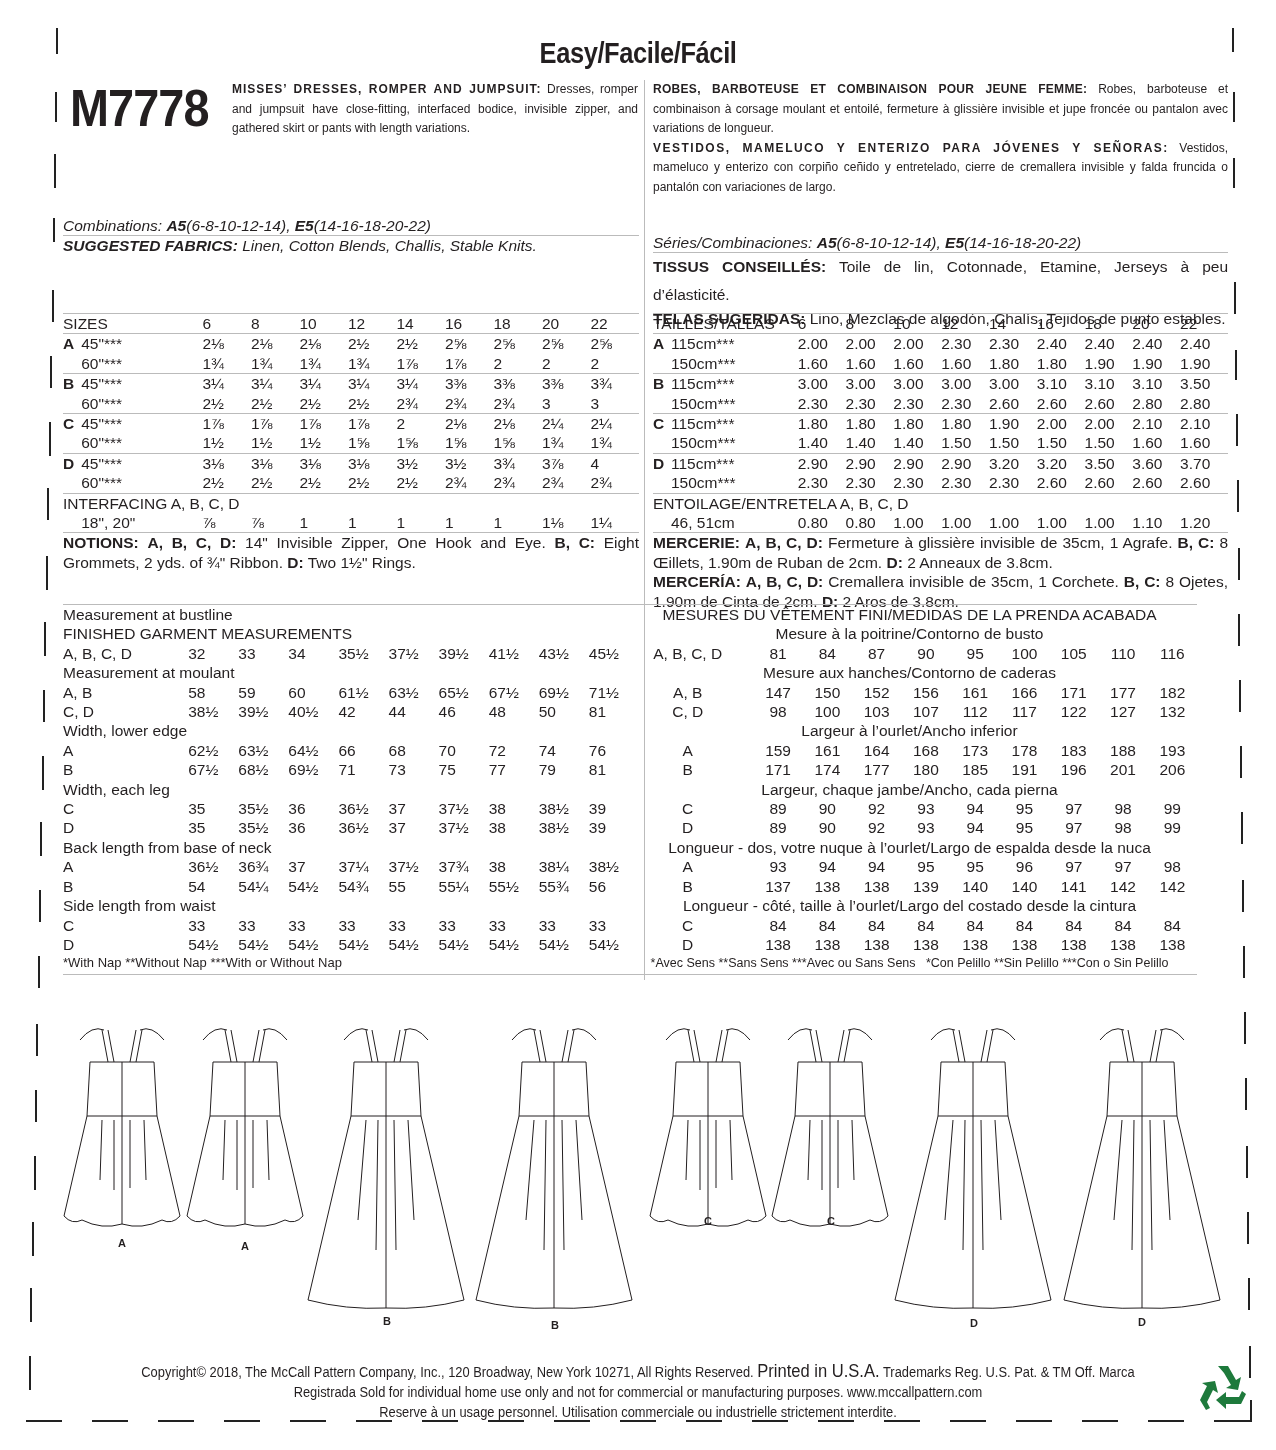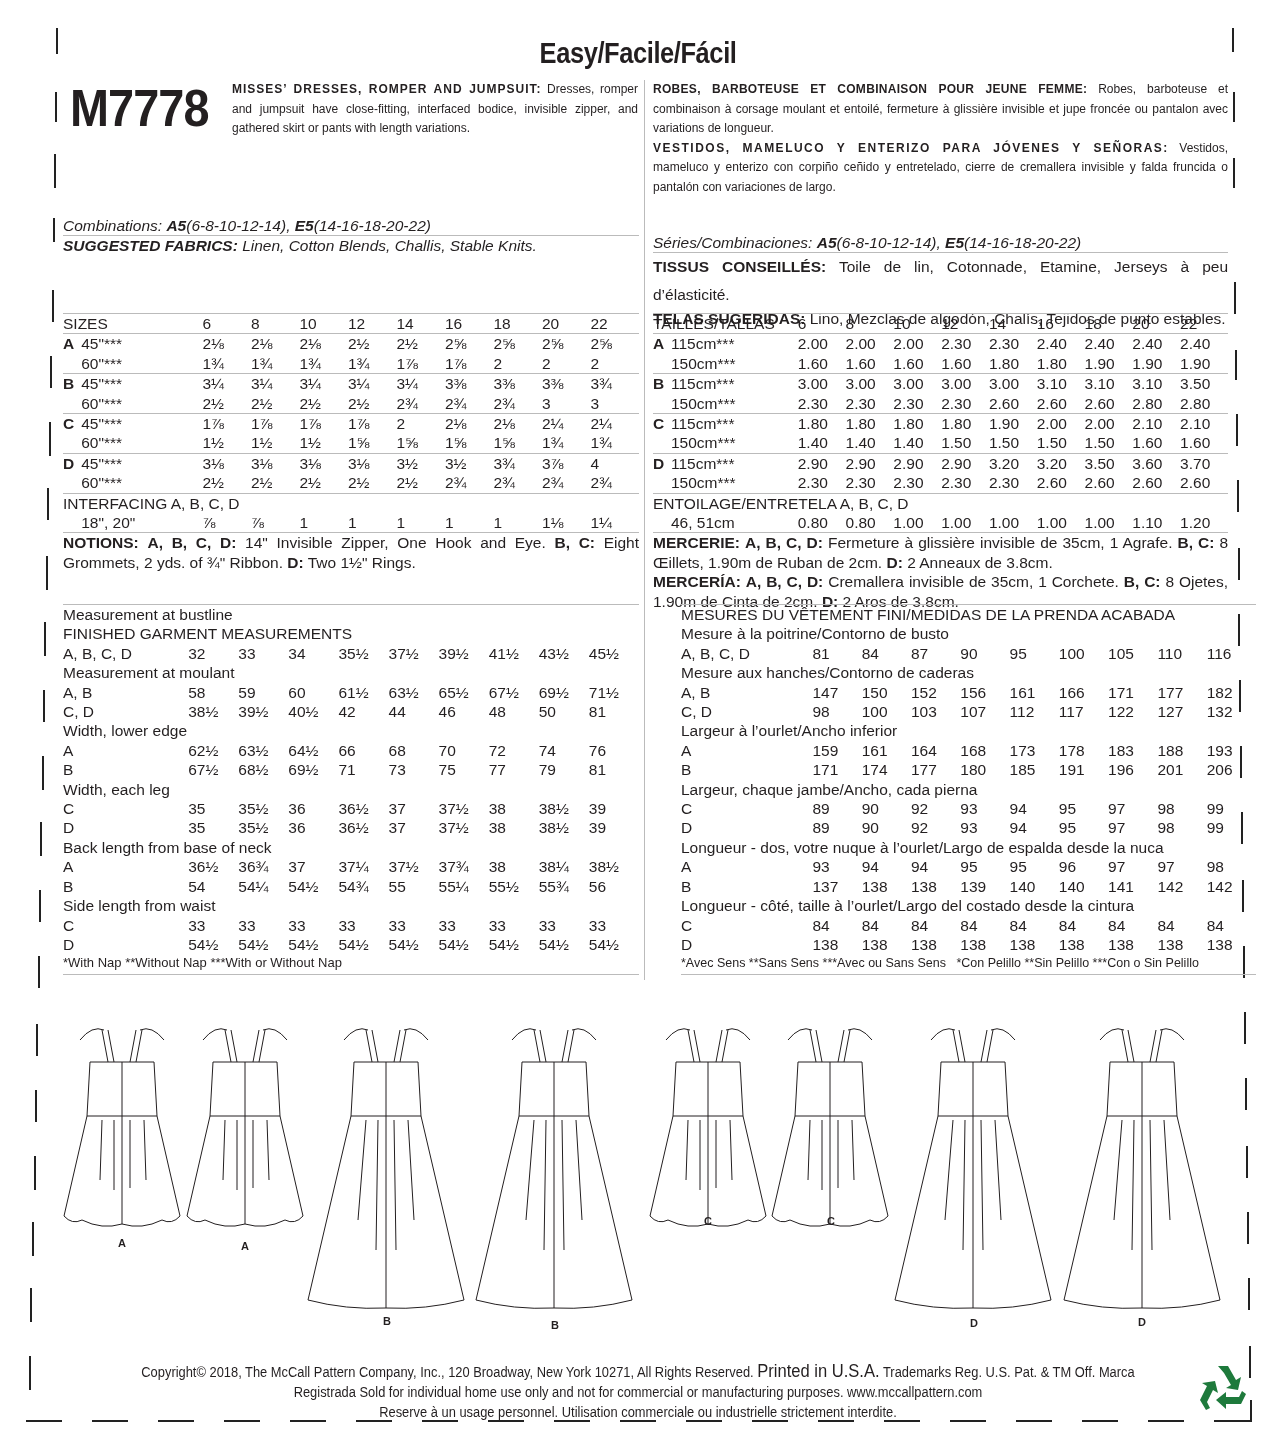--- a/index.html
+++ b/index.html
@@ -577,21 +577,21 @@
     <b>D:</b> <span>2 Anneaux de 3.8cm.</span>
   </div>
   <div style="line-height:19.4px;text-align:justify;">
     <b>MERCERÍA:</b>
     <b>A, B, C, D:</b> <span>Cremallera invisible de 35cm, 1 Corchete.</span>
     <b>B, C:</b> <span>8 Ojetes, 1.90m de Cinta de 2cm.</span>
     <b>D:</b> <span>2 Aros de 3.8cm.</span>
   </div>
 </div>
 
-<div class="col" style="left:681px;top:604px;width:575px;border-top:1.5px solid #bbb;">
+<div class="col" style="left:622px;top:604px;width:575px;border-top:1.5px solid #bbb;text-align:center;">
   <table class="grid">
     <tbody>
         <tr>
           <td colspan="10" class="bold">MESURES DU VÊTEMENT FINI/MEDIDAS DE LA PRENDA ACABADA</td>
         </tr>
     <tr>
           <td colspan="10" class="bold">Mesure à la poitrine/Contorno de busto</td>
         </tr>
     <tr>
           <td class="lbl2" style="width:128px">A, B, C, D</td>

